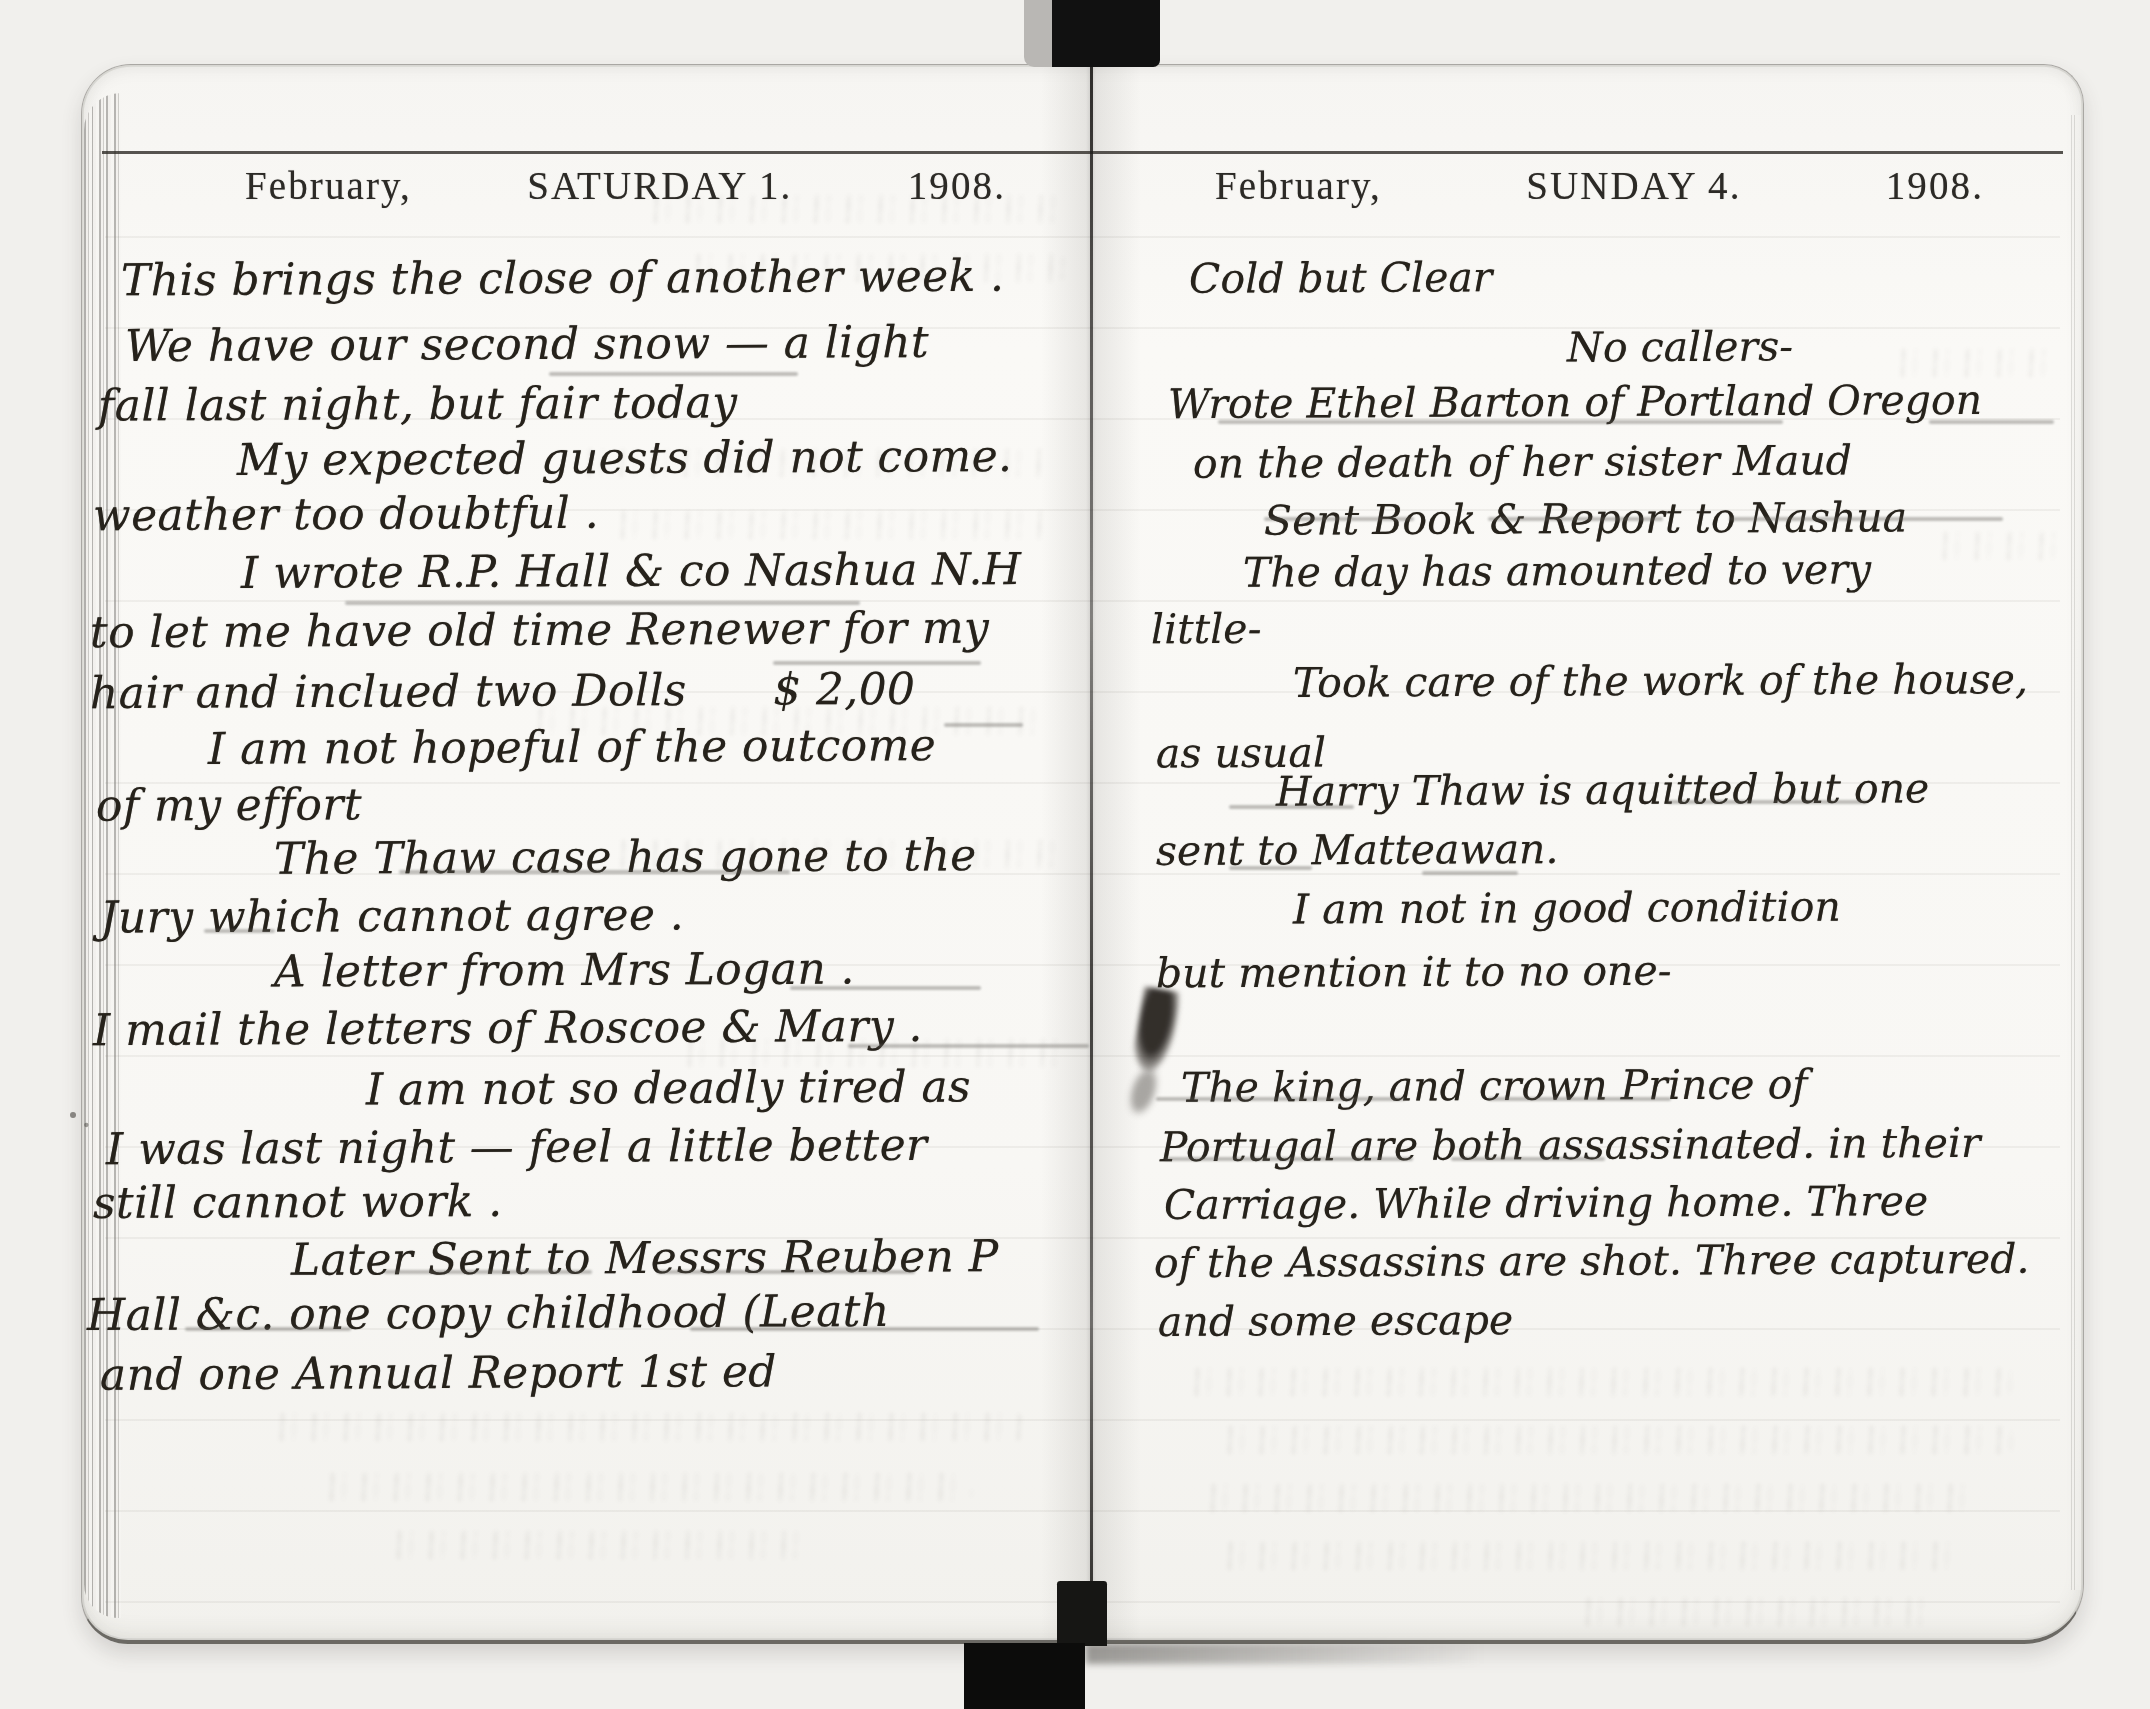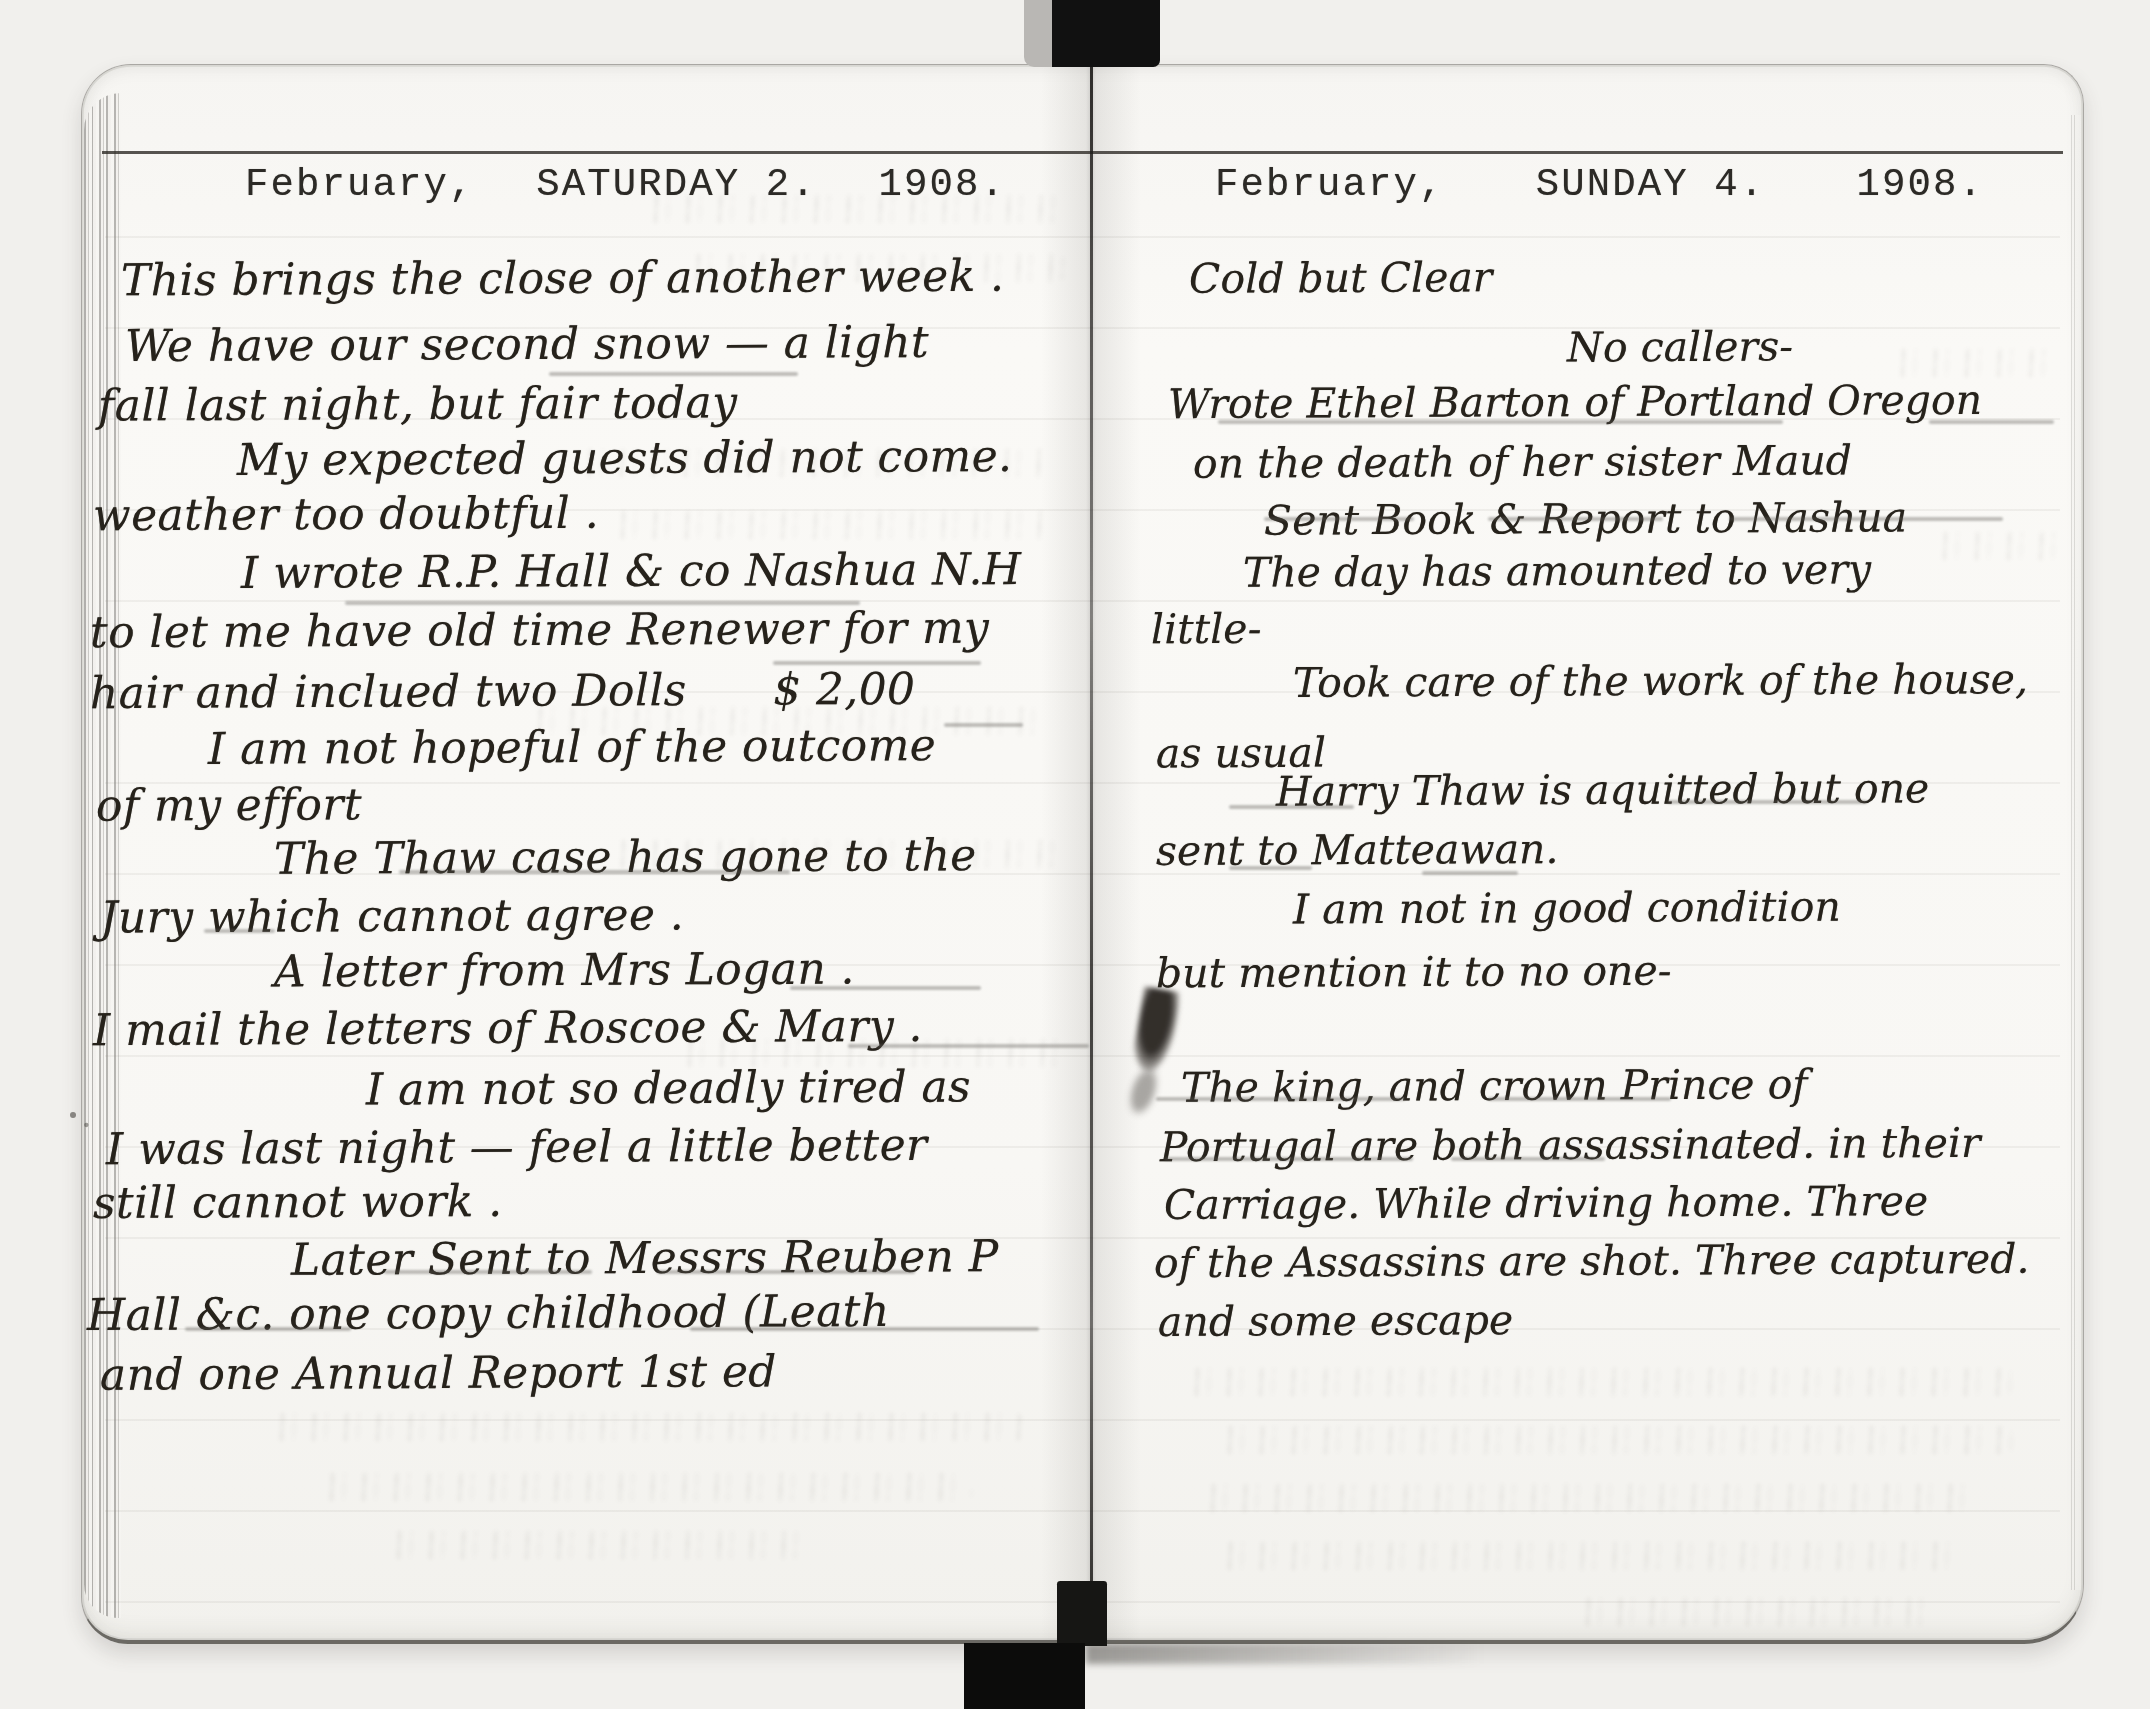--- a/index.html
+++ b/index.html
@@ -28,21 +28,21 @@
   .spine-line{position:absolute;left:1008px;top:1.7px;bottom:1.7px;width:2.5px;filter:blur(0.3px);
         background:linear-gradient(180deg,rgba(28,26,24,.9),rgba(28,26,24,.45) 35%,
                    rgba(28,26,24,.8) 60%,rgba(28,26,24,.55) 80%,rgba(28,26,24,.9));}
   .top-rule{position:absolute;left:20px;right:20px;top:86px;height:2.5px;
         background:rgba(45,42,38,.8);filter:blur(0.4px);}
   .page-rules{position:absolute;left:23px;right:23px;top:171px;height:1375px;opacity:.55;
         background:repeating-linear-gradient(180deg,
           rgba(125,120,110,.16) 0 1.7px, transparent 1.7px 91px);}
   
   .header{position:absolute;display:flex;justify-content:space-between;align-items:baseline;
-        font-family:Liberation Mono, monospace;font-size:39px;color:#2c2a26;
+        font-family:Liberation Serif, serif;font-size:39px;color:#2c2a26;
         letter-spacing:2.1px;text-shadow:0 0 0.8px rgba(44,42,38,.5);}
   
   .hand{position:absolute;font-family:"DejaVu Serif",serif;font-style:italic;
         color:#26221b;white-space:pre;transform:rotate(-.3deg);
         text-shadow:0 0 0.8px rgba(30,27,22,.55);}
   .lp{font-size:44px;letter-spacing:0.4px;}
   .rp{font-size:41px;letter-spacing:0;}
   
   .ghost{position:absolute;height:28px;border-radius:6.7px;filter:blur(2.1px);opacity:.5;
         background:repeating-linear-gradient(93deg,
@@ -81,21 +81,21 @@
     <div class="edge-right"></div>
     <div class="page-rules"></div>
     <div class="top-rule"></div>
     <div class="spine-shade"></div>
     <div class="spine-line"></div>
   </div>
 
   <div class="page">
     <div class="header" style="left:245px;top:163px;width:761px;">
       <span>February,</span>
-      <span>SATURDAY 2.</span>
+      <span>SATURDAY 1.</span>
       <span>1908.</span>
     </div>
 
     <div class="hand lp" style="left:121px;top:252px">This brings the close of another week .</div>
     <div class="hand lp" style="left:125px;top:318px">We have our second snow — a light</div>
     <div class="hand lp" style="left:98px;top:378px">fall last night, but fair today</div>
     <div class="hand lp" style="left:237px;top:432px">My expected guests did not come.</div>
     <div class="hand lp" style="left:93px;top:488px">weather too doubtful .</div>
     <div class="hand lp" style="left:241px;top:545px">I wrote R.P. Hall &amp; co Nashua N.H</div>
     <div class="hand lp" style="left:90px;top:604px">to let me have old time Renewer for my</div>

